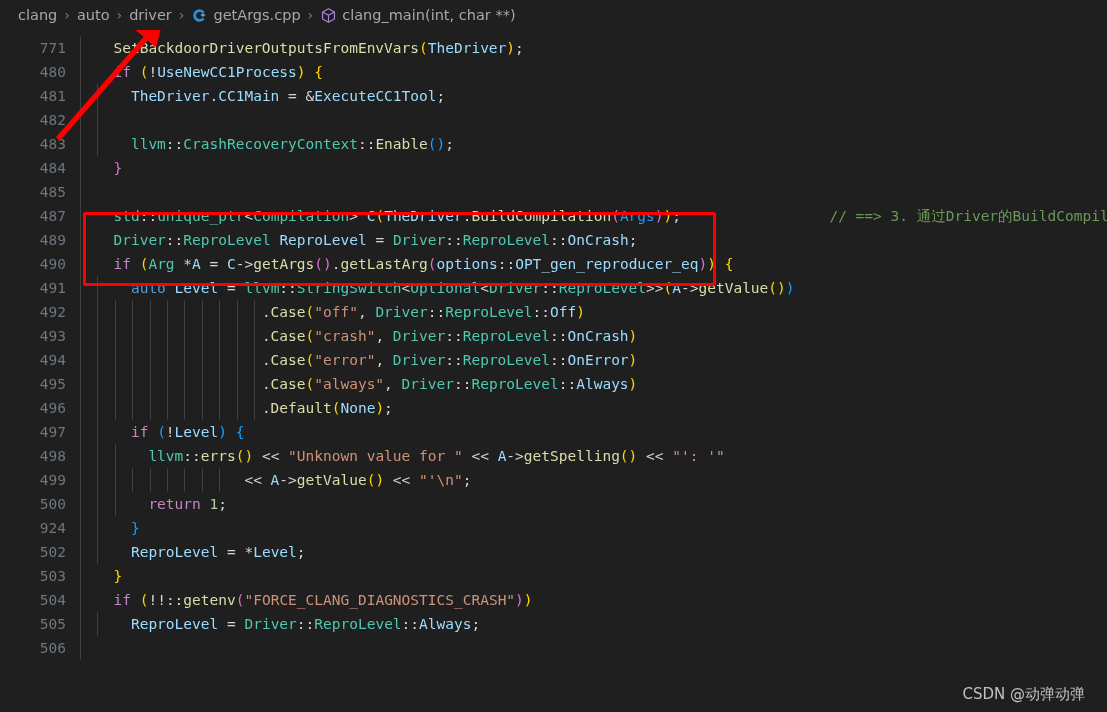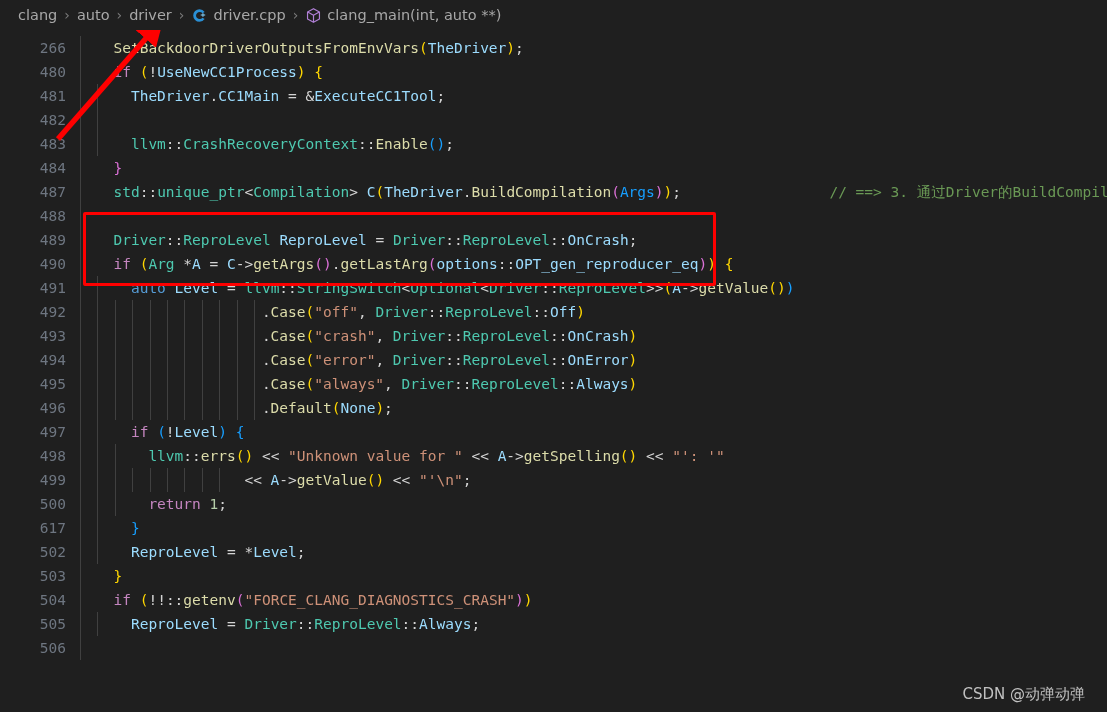--- a/index.html
+++ b/index.html
@@ -169,59 +169,59 @@
     <span class="crumb-sep">›</span>
 
     <span class="crumb">
       <span class="crumb-ico">
         <svg width="17" height="17" viewBox="0 0 17 17">
           <path d="M8.5 2.2a6.3 6.3 0 1 0 0 12.6 6.3 6.3 0 0 0 5.2-2.7l-2.3-1.3a3.6 3.6 0 1 1 0-4.6l2.3-1.3A6.3 6.3 0 0 0 8.5 2.2z" fill="#2a8fd4"></path>
           <rect x="11.4" y="6.2" width="1.1" height="3.6" fill="#7ec8f0"></rect>
           <rect x="9.7" y="7.45" width="4.5" height="1.1" fill="#7ec8f0"></rect>
         </svg>
       </span>
-      <span>driver.cpp</span>
+      <span>getArgs.cpp</span>
     </span>
     <span class="crumb-sep">›</span>
 
     <span class="crumb">
       <span class="crumb-ico">
         <svg width="17" height="17" viewBox="0 0 18 18">
           <path d="M9 1.8 15.3 5.2v7.6L9 16.2 2.7 12.8V5.2z" fill="none" stroke="#b180d7" stroke-width="1.25" stroke-linejoin="round"></path>
           <path d="M2.9 5.3 9 8.7l6.1-3.4M9 8.7V16" fill="none" stroke="#b180d7" stroke-width="1.25" stroke-linejoin="round"></path>
         </svg>
       </span>
-      <span>clang_main(int, auto **)</span>
+      <span>clang_main(int, char **)</span>
     </span>
   </div>
 
   <div class="editor">
     <div class="code-rows" id="code-rows">
         <div class="row"><span class="lineno">477</span><span class="codetext"><span class="t-white">  </span></span></div>
-        <div class="row"><div class="guides"><div class="guide" style="left: 80px;"></div></div><span class="lineno">266</span><span class="codetext"><span class="t-white">  </span><span class="t-fn">SetBackdoorDriverOutputsFromEnvVars</span><span class="t-p0">(</span><span class="t-var">TheDriver</span><span class="t-p0">)</span><span class="t-white">;</span></span></div>
+        <div class="row"><div class="guides"><div class="guide" style="left: 80px;"></div></div><span class="lineno">771</span><span class="codetext"><span class="t-white">  </span><span class="t-fn">SetBackdoorDriverOutputsFromEnvVars</span><span class="t-p0">(</span><span class="t-var">TheDriver</span><span class="t-p0">)</span><span class="t-white">;</span></span></div>
         <div class="row"><div class="guides"><div class="guide" style="left: 80px;"></div></div><span class="lineno">480</span><span class="codetext"><span class="t-white">  </span><span class="t-kw">if</span><span class="t-white"> </span><span class="t-p0">(</span><span class="t-white">!</span><span class="t-var">UseNewCC1Process</span><span class="t-p0">)</span><span class="t-white"> </span><span class="t-p0">{</span></span></div>
         <div class="row"><div class="guides"><div class="guide" style="left: 80px;"></div><div class="guide" style="left: 97.4px;"></div></div><span class="lineno">481</span><span class="codetext"><span class="t-white">    </span><span class="t-var">TheDriver</span><span class="t-white">.</span><span class="t-var">CC1Main</span><span class="t-white"> = </span><span class="t-white">&amp;</span><span class="t-var">ExecuteCC1Tool</span><span class="t-white">;</span></span></div>
         <div class="row"><div class="guides"><div class="guide" style="left: 80px;"></div><div class="guide" style="left: 97.4px;"></div></div><span class="lineno">482</span><span class="codetext"><span class="t-white">    </span></span></div>
         <div class="row"><div class="guides"><div class="guide" style="left: 80px;"></div><div class="guide" style="left: 97.4px;"></div></div><span class="lineno">483</span><span class="codetext"><span class="t-white">    </span><span class="t-type">llvm</span><span class="t-white">::</span><span class="t-type">CrashRecoveryContext</span><span class="t-white">::</span><span class="t-fn">Enable</span><span class="t-p2">(</span><span class="t-p2">)</span><span class="t-white">;</span></span></div>
         <div class="row"><div class="guides"><div class="guide" style="left: 80px;"></div></div><span class="lineno">484</span><span class="codetext"><span class="t-white">  </span><span class="t-p1">}</span></span></div>
+        <div class="row"><div class="guides"><div class="guide" style="left: 80px;"></div></div><span class="lineno">485</span><span class="codetext"></span></div>
         <div class="row"><div class="guides"><div class="guide" style="left: 80px;"></div></div><span class="lineno">487</span><span class="codetext"><span class="t-white">  </span><span class="t-type">std</span><span class="t-white">::</span><span class="t-type">unique_ptr</span><span class="t-white">&lt;</span><span class="t-type">Compilation</span><span class="t-white">&gt; </span><span class="t-var">C</span><span class="t-p0">(</span><span class="t-var">TheDriver</span><span class="t-white">.</span><span class="t-fn">BuildCompilation</span><span class="t-p1">(</span><span class="t-p2">Args</span><span class="t-p1">)</span><span class="t-p0">)</span><span class="t-white">;</span><span class="t-cmt">                 // ==&gt; 3. 通过Driver的BuildCompilation方法</span></span></div>
-        <div class="row"><div class="guides"><div class="guide" style="left: 80px;"></div></div><span class="lineno">488</span><span class="codetext"></span></div>
         <div class="row"><div class="guides"><div class="guide" style="left: 80px;"></div></div><span class="lineno">489</span><span class="codetext"><span class="t-white">  </span><span class="t-type">Driver</span><span class="t-white">::</span><span class="t-type">ReproLevel</span><span class="t-white"> </span><span class="t-var">ReproLevel</span><span class="t-white"> = </span><span class="t-type">Driver</span><span class="t-white">::</span><span class="t-type">ReproLevel</span><span class="t-white">::</span><span class="t-var">OnCrash</span><span class="t-white">;</span></span></div>
         <div class="row"><div class="guides"><div class="guide" style="left: 80px;"></div></div><span class="lineno">490</span><span class="codetext"><span class="t-white">  </span><span class="t-kw">if</span><span class="t-white"> </span><span class="t-p0">(</span><span class="t-type">Arg</span><span class="t-white"> *</span><span class="t-var">A</span><span class="t-white"> = </span><span class="t-var">C</span><span class="t-white">-&gt;</span><span class="t-fn">getArgs</span><span class="t-p1">(</span><span class="t-p1">)</span><span class="t-white">.</span><span class="t-fn">getLastArg</span><span class="t-p1">(</span><span class="t-var">options</span><span class="t-white">::</span><span class="t-var">OPT_gen_reproducer_eq</span><span class="t-p1">)</span><span class="t-p0">)</span><span class="t-white"> </span><span class="t-p0">{</span></span></div>
         <div class="row"><div class="guides"><div class="guide" style="left: 80px;"></div><div class="guide" style="left: 97.4px;"></div></div><span class="lineno">491</span><span class="codetext"><span class="t-white">    </span><span class="t-ctrl">auto</span><span class="t-white"> </span><span class="t-var">Level</span><span class="t-white"> = </span><span class="t-type">llvm</span><span class="t-white">::</span><span class="t-type">StringSwitch</span><span class="t-white">&lt;</span><span class="t-type">Optional</span><span class="t-white">&lt;</span><span class="t-type">Driver</span><span class="t-white">::</span><span class="t-type">ReproLevel</span><span class="t-white">&gt;&gt;</span><span class="t-p0">(</span><span class="t-var">A</span><span class="t-white">-&gt;</span><span class="t-fn">getValue</span><span class="t-p0">(</span><span class="t-p0">)</span><span class="t-p2">)</span></span></div>
         <div class="row"><div class="guides"><div class="guide" style="left: 80px;"></div><div class="guide" style="left: 97.4px;"></div><div class="guide" style="left: 114.8px;"></div><div class="guide" style="left: 132.2px;"></div><div class="guide" style="left: 149.6px;"></div><div class="guide" style="left: 167px;"></div><div class="guide" style="left: 184.4px;"></div><div class="guide" style="left: 201.8px;"></div><div class="guide" style="left: 219.2px;"></div><div class="guide" style="left: 236.6px;"></div><div class="guide" style="left: 254px;"></div></div><span class="lineno">492</span><span class="codetext"><span class="t-white">                   </span><span class="t-white">.</span><span class="t-fn">Case</span><span class="t-p0">(</span><span class="t-str">"off"</span><span class="t-white">, </span><span class="t-type">Driver</span><span class="t-white">::</span><span class="t-type">ReproLevel</span><span class="t-white">::</span><span class="t-var">Off</span><span class="t-p0">)</span></span></div>
         <div class="row"><div class="guides"><div class="guide" style="left: 80px;"></div><div class="guide" style="left: 97.4px;"></div><div class="guide" style="left: 114.8px;"></div><div class="guide" style="left: 132.2px;"></div><div class="guide" style="left: 149.6px;"></div><div class="guide" style="left: 167px;"></div><div class="guide" style="left: 184.4px;"></div><div class="guide" style="left: 201.8px;"></div><div class="guide" style="left: 219.2px;"></div><div class="guide" style="left: 236.6px;"></div><div class="guide" style="left: 254px;"></div></div><span class="lineno">493</span><span class="codetext"><span class="t-white">                   </span><span class="t-white">.</span><span class="t-fn">Case</span><span class="t-p0">(</span><span class="t-str">"crash"</span><span class="t-white">, </span><span class="t-type">Driver</span><span class="t-white">::</span><span class="t-type">ReproLevel</span><span class="t-white">::</span><span class="t-var">OnCrash</span><span class="t-p0">)</span></span></div>
         <div class="row"><div class="guides"><div class="guide" style="left: 80px;"></div><div class="guide" style="left: 97.4px;"></div><div class="guide" style="left: 114.8px;"></div><div class="guide" style="left: 132.2px;"></div><div class="guide" style="left: 149.6px;"></div><div class="guide" style="left: 167px;"></div><div class="guide" style="left: 184.4px;"></div><div class="guide" style="left: 201.8px;"></div><div class="guide" style="left: 219.2px;"></div><div class="guide" style="left: 236.6px;"></div><div class="guide" style="left: 254px;"></div></div><span class="lineno">494</span><span class="codetext"><span class="t-white">                   </span><span class="t-white">.</span><span class="t-fn">Case</span><span class="t-p0">(</span><span class="t-str">"error"</span><span class="t-white">, </span><span class="t-type">Driver</span><span class="t-white">::</span><span class="t-type">ReproLevel</span><span class="t-white">::</span><span class="t-var">OnError</span><span class="t-p0">)</span></span></div>
         <div class="row"><div class="guides"><div class="guide" style="left: 80px;"></div><div class="guide" style="left: 97.4px;"></div><div class="guide" style="left: 114.8px;"></div><div class="guide" style="left: 132.2px;"></div><div class="guide" style="left: 149.6px;"></div><div class="guide" style="left: 167px;"></div><div class="guide" style="left: 184.4px;"></div><div class="guide" style="left: 201.8px;"></div><div class="guide" style="left: 219.2px;"></div><div class="guide" style="left: 236.6px;"></div><div class="guide" style="left: 254px;"></div></div><span class="lineno">495</span><span class="codetext"><span class="t-white">                   </span><span class="t-white">.</span><span class="t-fn">Case</span><span class="t-p0">(</span><span class="t-str">"always"</span><span class="t-white">, </span><span class="t-type">Driver</span><span class="t-white">::</span><span class="t-type">ReproLevel</span><span class="t-white">::</span><span class="t-var">Always</span><span class="t-p0">)</span></span></div>
         <div class="row"><div class="guides"><div class="guide" style="left: 80px;"></div><div class="guide" style="left: 97.4px;"></div><div class="guide" style="left: 114.8px;"></div><div class="guide" style="left: 132.2px;"></div><div class="guide" style="left: 149.6px;"></div><div class="guide" style="left: 167px;"></div><div class="guide" style="left: 184.4px;"></div><div class="guide" style="left: 201.8px;"></div><div class="guide" style="left: 219.2px;"></div><div class="guide" style="left: 236.6px;"></div><div class="guide" style="left: 254px;"></div></div><span class="lineno">496</span><span class="codetext"><span class="t-white">                   </span><span class="t-white">.</span><span class="t-fn">Default</span><span class="t-p0">(</span><span class="t-var">None</span><span class="t-p0">)</span><span class="t-white">;</span></span></div>
         <div class="row"><div class="guides"><div class="guide" style="left: 80px;"></div><div class="guide" style="left: 97.4px;"></div></div><span class="lineno">497</span><span class="codetext"><span class="t-white">    </span><span class="t-kw">if</span><span class="t-white"> </span><span class="t-p2">(</span><span class="t-white">!</span><span class="t-var">Level</span><span class="t-p2">)</span><span class="t-white"> </span><span class="t-p2">{</span></span></div>
         <div class="row"><div class="guides"><div class="guide" style="left: 80px;"></div><div class="guide" style="left: 97.4px;"></div><div class="guide" style="left: 114.8px;"></div></div><span class="lineno">498</span><span class="codetext"><span class="t-white">      </span><span class="t-type">llvm</span><span class="t-white">::</span><span class="t-fn">errs</span><span class="t-p0">(</span><span class="t-p0">)</span><span class="t-white"> &lt;&lt; </span><span class="t-str">"Unknown value for "</span><span class="t-white"> &lt;&lt; </span><span class="t-var">A</span><span class="t-white">-&gt;</span><span class="t-fn">getSpelling</span><span class="t-p0">(</span><span class="t-p0">)</span><span class="t-white"> &lt;&lt; </span><span class="t-str">"': '"</span></span></div>
         <div class="row"><div class="guides"><div class="guide" style="left: 80px;"></div><div class="guide" style="left: 97.4px;"></div><div class="guide" style="left: 114.8px;"></div><div class="guide" style="left: 132.2px;"></div><div class="guide" style="left: 149.6px;"></div><div class="guide" style="left: 167px;"></div><div class="guide" style="left: 184.4px;"></div><div class="guide" style="left: 201.8px;"></div><div class="guide" style="left: 219.2px;"></div></div><span class="lineno">499</span><span class="codetext"><span class="t-white">                 </span><span class="t-white">&lt;&lt; </span><span class="t-var">A</span><span class="t-white">-&gt;</span><span class="t-fn">getValue</span><span class="t-p0">(</span><span class="t-p0">)</span><span class="t-white"> &lt;&lt; </span><span class="t-str">"'\n"</span><span class="t-white">;</span></span></div>
         <div class="row"><div class="guides"><div class="guide" style="left: 80px;"></div><div class="guide" style="left: 97.4px;"></div><div class="guide" style="left: 114.8px;"></div></div><span class="lineno">500</span><span class="codetext"><span class="t-white">      </span><span class="t-kw">return</span><span class="t-white"> </span><span class="t-num">1</span><span class="t-white">;</span></span></div>
-        <div class="row"><div class="guides"><div class="guide" style="left: 80px;"></div><div class="guide" style="left: 97.4px;"></div></div><span class="lineno">617</span><span class="codetext"><span class="t-white">    </span><span class="t-p2">}</span></span></div>
+        <div class="row"><div class="guides"><div class="guide" style="left: 80px;"></div><div class="guide" style="left: 97.4px;"></div></div><span class="lineno">924</span><span class="codetext"><span class="t-white">    </span><span class="t-p2">}</span></span></div>
         <div class="row"><div class="guides"><div class="guide" style="left: 80px;"></div><div class="guide" style="left: 97.4px;"></div></div><span class="lineno">502</span><span class="codetext"><span class="t-white">    </span><span class="t-var">ReproLevel</span><span class="t-white"> = </span><span class="t-white">*</span><span class="t-var">Level</span><span class="t-white">;</span></span></div>
         <div class="row"><div class="guides"><div class="guide" style="left: 80px;"></div></div><span class="lineno">503</span><span class="codetext"><span class="t-white">  </span><span class="t-p0">}</span></span></div>
         <div class="row"><div class="guides"><div class="guide" style="left: 80px;"></div></div><span class="lineno">504</span><span class="codetext"><span class="t-white">  </span><span class="t-kw">if</span><span class="t-white"> </span><span class="t-p0">(</span><span class="t-white">!!</span><span class="t-white">::</span><span class="t-fn">getenv</span><span class="t-p1">(</span><span class="t-str">"FORCE_CLANG_DIAGNOSTICS_CRASH"</span><span class="t-p1">)</span><span class="t-p0">)</span></span></div>
         <div class="row"><div class="guides"><div class="guide" style="left: 80px;"></div><div class="guide" style="left: 97.4px;"></div></div><span class="lineno">505</span><span class="codetext"><span class="t-white">    </span><span class="t-var">ReproLevel</span><span class="t-white"> = </span><span class="t-type">Driver</span><span class="t-white">::</span><span class="t-type">ReproLevel</span><span class="t-white">::</span><span class="t-var">Always</span><span class="t-white">;</span></span></div>
         <div class="row"><div class="guides"><div class="guide" style="left: 80px;"></div></div><span class="lineno">506</span><span class="codetext"></span></div>
       </div>
   </div>
 
   <div class="redbox" id="redbox" style="left: 83px; top: 212px; width: 633px; height: 74px; border-color: rgb(254, 0, 0);"></div>
 

